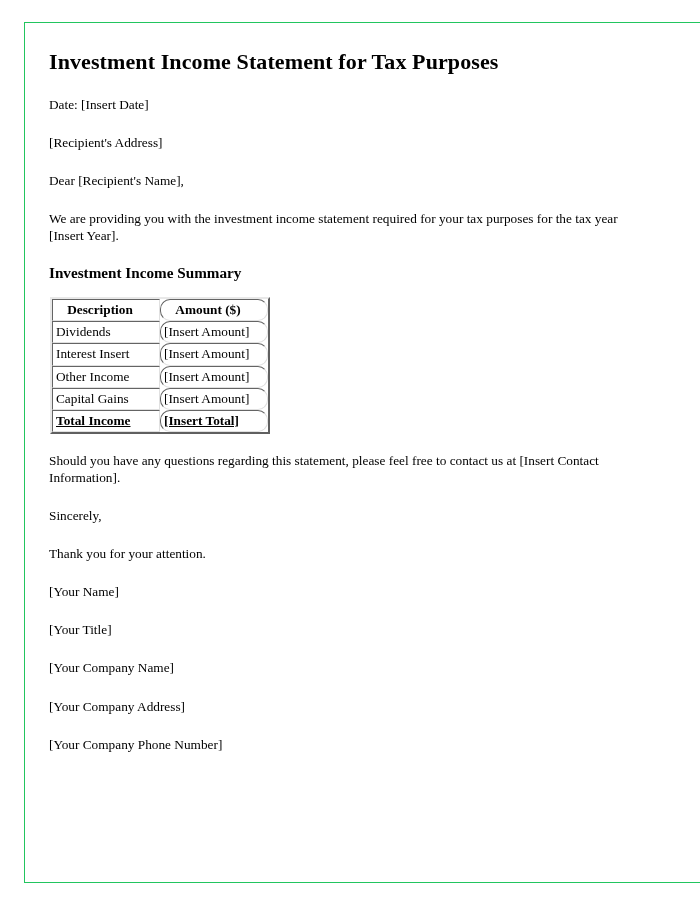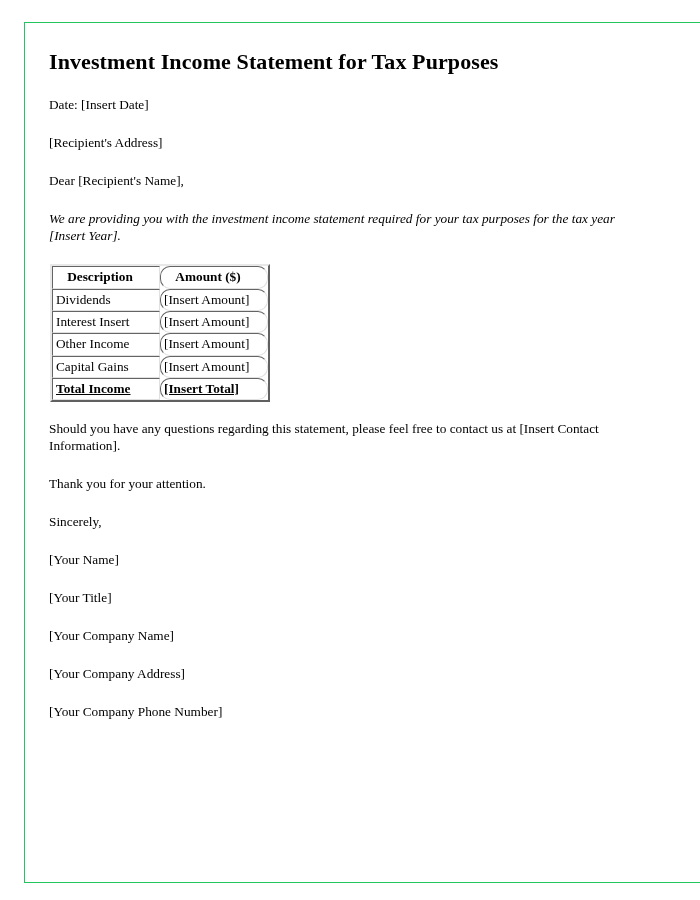--- a/index.html
+++ b/index.html
@@ -42,21 +42,20 @@
   }
 
   .doc-para {
     font-size: 13.3px;
     line-height: 1.28;
     margin: 0 0 21px 0;
   }
 
   .doc-para.tight {
     margin-bottom: 20px;
-    font-style: italic;
   }
 
   .section-heading {
     font-size: 15.2px;
     font-weight: bold;
     line-height: 1.2;
     margin: 0 0 14px 0;
   }
 
   
@@ -123,20 +122,21 @@
 
     <p class="doc-para">Date: [Insert Date]</p>
 
 
     <p class="doc-para">[Recipient's Address]</p>
 
     <p class="doc-para">Dear [Recipient's Name],</p>
 
     <p class="doc-para tight">We are providing you with the investment income statement required for your tax purposes for the tax year [Insert Year].</p>
 
+    <h2 class="section-heading">Investment Income Summary</h2>
 
     <table class="summary-table">
       <thead>
         <tr>
           <th class="col-desc">Description</th>
           <th class="col-amount">Amount ($)</th>
         </tr>
       </thead>
       <tbody>
         <tr>
@@ -157,23 +157,23 @@
         </tr>
         <tr class="total-row">
           <td class="col-desc">Total Income</td>
           <td class="col-amount">[Insert Total]</td>
         </tr>
       </tbody>
     </table>
 
     <p class="doc-para">Should you have any questions regarding this statement, please feel free to contact us at [Insert Contact Information].</p>
 
+    <p class="doc-para">Sincerely,</p>
+
     <p class="doc-para">Thank you for your attention.</p>
-
-    <p class="doc-para">Sincerely,</p>
 
     <div>
       <p class="sig-line">[Your Name]</p>
       <p class="sig-line">[Your Title]</p>
       <p class="sig-line">[Your Company Name]</p>
       <p class="sig-line">[Your Company Address]</p>
       <p class="sig-line">[Your Company Phone Number]</p>
     </div>
 
   </div>

